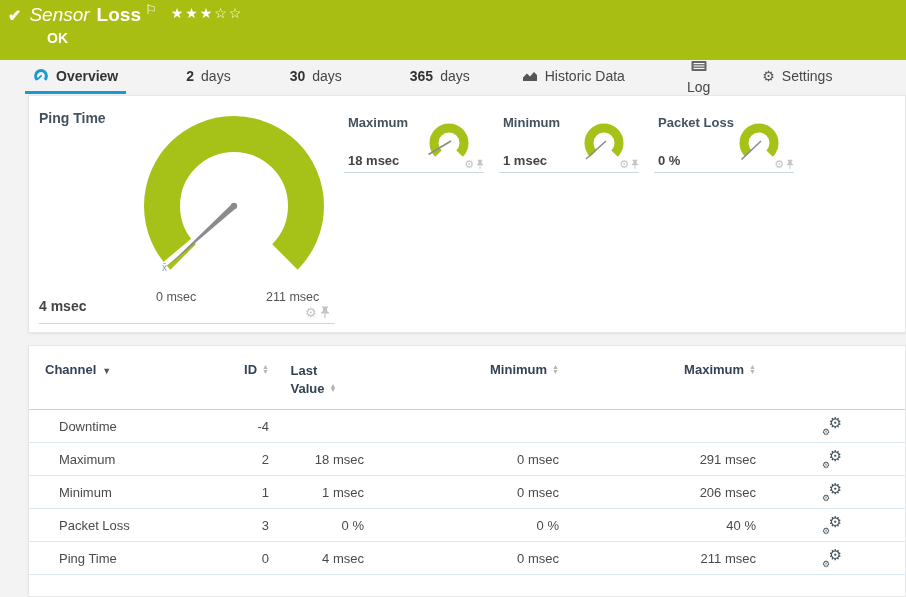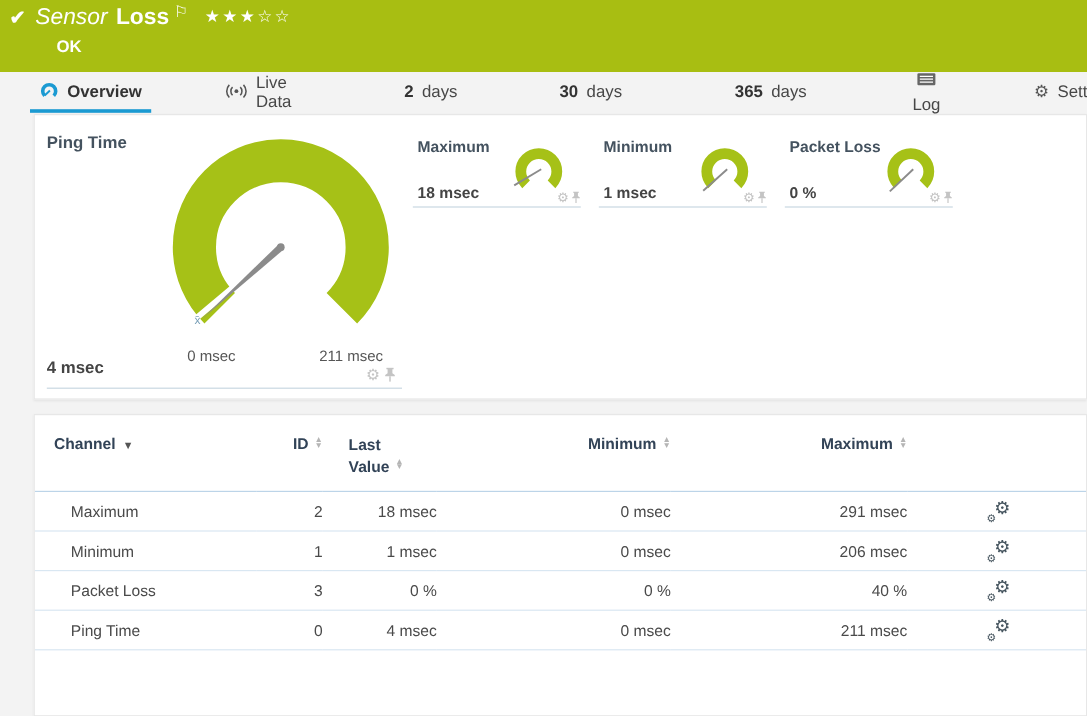--- a/index.html
+++ b/index.html
@@ -10,21 +10,21 @@
   .topbar { height:60px; background:#a8be12; color:#fff; position:relative; }
   .topbar .line1 { position:absolute; left:8px; top:4px; display:flex; align-items:center; }
   .check-ic { font-size:16px; font-weight:bold; margin-right:8px; }
   .kind { font-style:italic; font-size:19px; margin-right:7px; }
   .sname { font-weight:bold; font-size:19px; }
   .flag-ic { font-size:13px; position:relative; top:-6px; left:4px; }
   .stars { margin-left:18px; font-size:14px; letter-spacing:2px; position:relative; top:-2px; }
   .ok-text { position:absolute; left:47px; top:30px; font-size:14px; font-weight:bold; }
 
   
-  .tabbar { height:34px; background:#f3f3f3; display:flex; align-items:stretch; padding-left:25px;gap:26px; }
+  .tabbar { height:34px; background:#f3f3f3; display:flex; align-items:stretch; padding-left:25px; }
   .tab { display:flex; align-items:center; gap:7px; padding:0 8px; font-size:14px; color:#474747; cursor:pointer; border-bottom:3px solid transparent; }
   .tab .num { font-weight:bold; color:#333; }
   .tab.active { border-bottom-color:#1b9ad2; font-weight:bold; color:#333; }
   .tab-ic { display:inline-flex; align-items:center; }
   .t2{margin-left:28px;} .t3{margin-left:52px;} .t4{margin-left:43px;} .t5{margin-left:52px;}
   .t6{margin-left:36px;} .t7{margin-left:46px;flex-direction:column;} .t8{margin-left:36px;}
   .gear-glyph { font-size:14px; color:#555; }
 
   
   .panel { background:#fff; margin-left:28px; width:878px; border:1px solid #e7e7e7; box-shadow:0 1px 2px rgba(0,0,0,0.07); }
@@ -90,41 +90,39 @@
 <nav class="tabbar">
   <div class="tab active t1">
     <span class="tab-ic">
       <svg width="16" height="15" viewBox="0 0 16 15">
           <path d="M4.2,11.8 A5.4,5.4 0 1 1 11.8,11.8" fill="none" stroke="#1b9ad2" stroke-width="3"></path>
           <line x1="8.6" y1="7.4" x2="4.2" y2="11.6" stroke="#1b9ad2" stroke-width="1.6"></line>
         </svg>
     </span>
     <span>Overview</span>
   </div>
-  <div class="tab t2">
-    <span class="tab-ic">
-      <svg width="18" height="12" viewBox="0 0 18 12">
-          <circle cx="9" cy="6" r="1.6" fill="#555"></circle>
-          <path d="M5.8,2.6 A4.8,4.8 0 0 0 5.8,9.4 M3.1,0.7 A7.6,7.6 0 0 0 3.1,11.3" fill="none" stroke="#555" stroke-width="1.3"></path>
-          <path d="M12.2,2.6 A4.8,4.8 0 0 1 12.2,9.4 M14.9,0.7 A7.6,7.6 0 0 1 14.9,11.3" fill="none" stroke="#555" stroke-width="1.3"></path>
-        </svg>
-    </span>
-    <span>Live Data</span>
-  </div>
   <div class="tab t3">
     <span class="num">2</span>
     <span>days</span>
   </div>
   <div class="tab t4">
     <span class="num">30</span>
     <span>days</span>
   </div>
   <div class="tab t5">
     <span class="num">365</span>
     <span>days</span>
+  </div>
+  <div class="tab t6">
+    <span class="tab-ic">
+      <svg width="16" height="12" viewBox="0 0 16 12">
+          <path d="M1,11 V7.5 L5,3.5 L8,6.5 L12,2 L15,5 V11 Z" fill="#555"></path>
+        </svg>
+    </span>
+    <span>Historic Data</span>
   </div>
   <div class="tab t7">
     <span class="tab-ic">
       <svg width="16" height="12" viewBox="0 0 16 12">
           <rect x="0.5" y="1" width="15" height="10" rx="1" fill="#666"></rect>
           <line x1="2.5" y1="3.6" x2="13.5" y2="3.6" stroke="#fff" stroke-width="1.1"></line>
           <line x1="2.5" y1="6" x2="13.5" y2="6" stroke="#fff" stroke-width="1.1"></line>
           <line x1="2.5" y1="8.4" x2="13.5" y2="8.4" stroke="#fff" stroke-width="1.1"></line>
         </svg>
     </span>
@@ -226,20 +224,28 @@
             </span></th>
         <th class="c-max"><span>Maximum</span><span class="sort">
               <span>▲</span>
               <span>▼</span>
             </span></th>
         <th class="c-set"></th>
       </tr>
     </thead>
     <tbody>
       <tr>
+        <td class="c-ch">Downtime</td>
+        <td class="c-id">-4</td>
+        <td class="c-lv"></td>
+        <td class="c-min"></td>
+        <td class="c-max"></td>
+        <td class="c-set"><span class="gears"><span class="g1">⚙</span><span class="g2">⚙</span></span></td>
+      </tr>
+      <tr>
         <td class="c-ch">Maximum</td>
         <td class="c-id">2</td>
         <td class="c-lv">18 msec</td>
         <td class="c-min">0 msec</td>
         <td class="c-max">291 msec</td>
         <td class="c-set"><span class="gears"><span class="g1">⚙</span><span class="g2">⚙</span></span></td>
       </tr>
       <tr>
         <td class="c-ch">Minimum</td>
         <td class="c-id">1</td>

